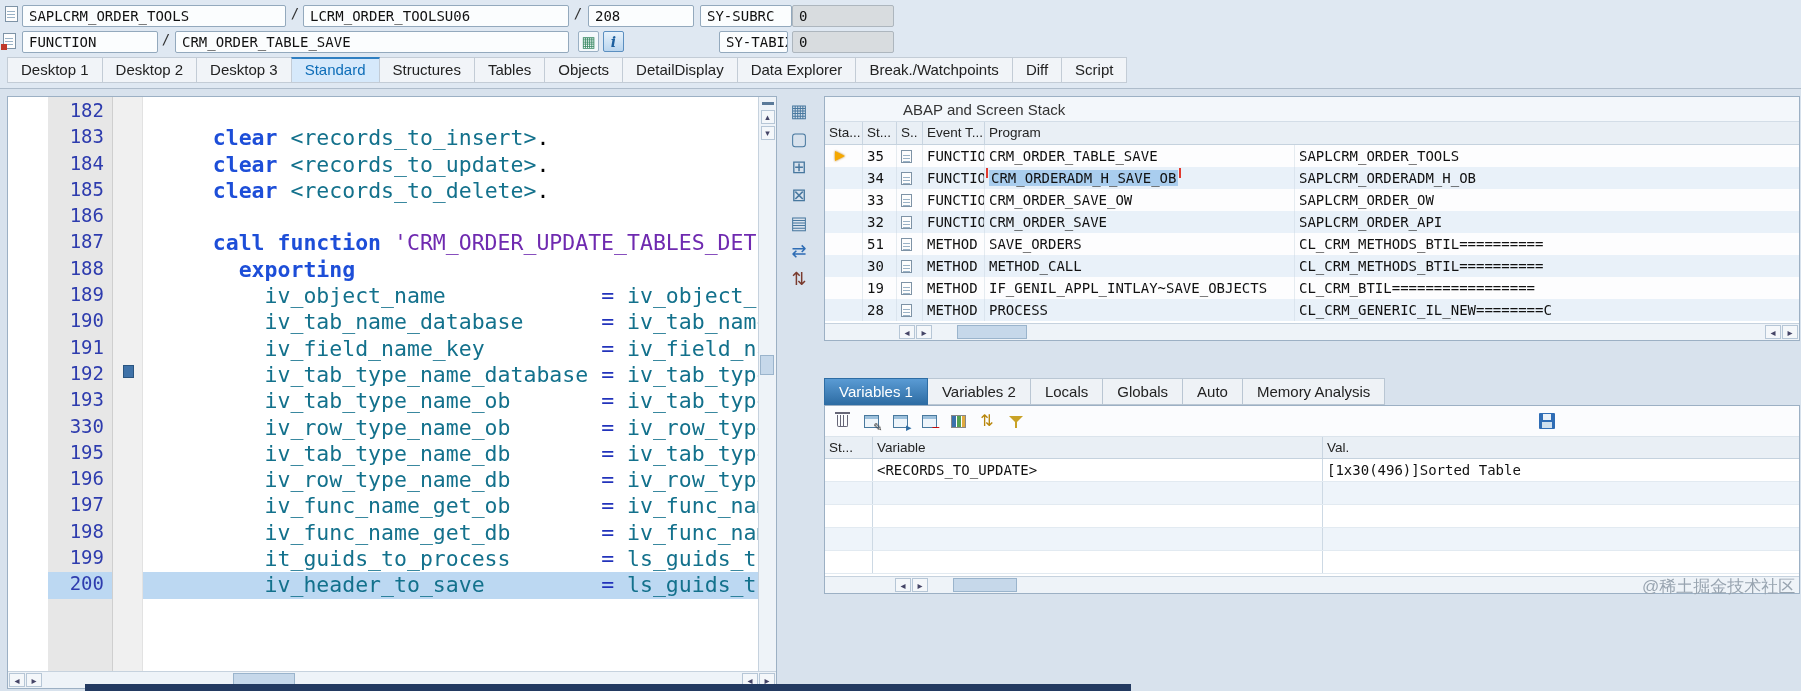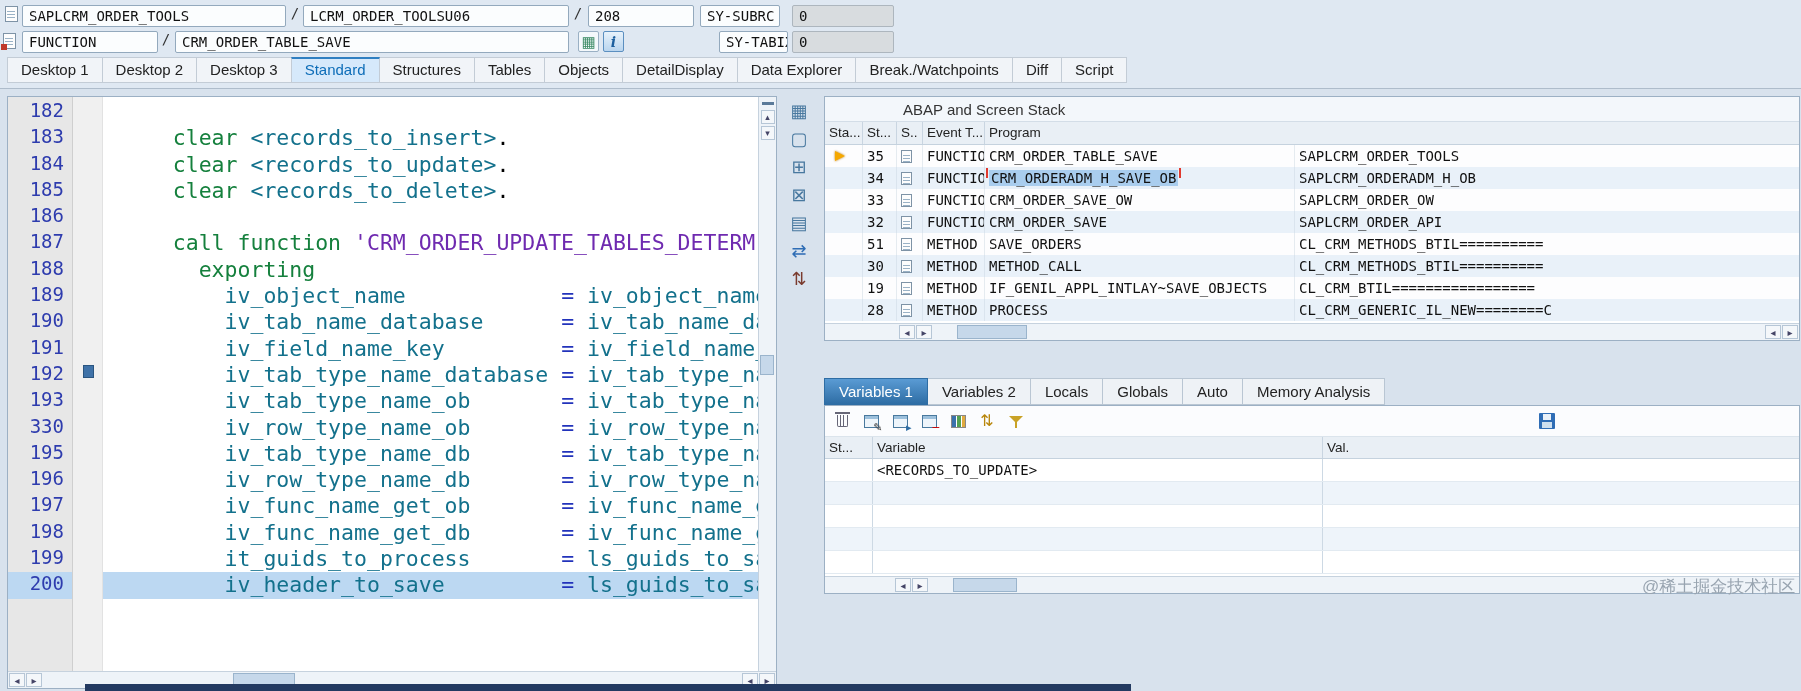--- a/index.html
+++ b/index.html
@@ -38,29 +38,29 @@
   .tabs { position:absolute; left:7px; top:57px; height:26px; display:flex; }
   .tab {
     padding:0 13px; line-height:24px; font-size:15px; color:#222; background:#f1f4f8;
     border:1px solid #c3ccd6; margin-right:-1px; white-space:nowrap; cursor:pointer;
   }
   .tab.active { background:#d6e9fb; color:#0d6db8; border-top:2px solid #2f7fc1; line-height:22px; position:relative; z-index:2; }
 
   
   .editor { position:absolute; left:7px; top:96px; width:770px; height:593px; background:#fff; border:1px solid #9cb0c4; display:flex; flex-direction:column; }
   .editor-main { flex:1; display:flex; overflow:hidden; }
-  .gutter { width:65px; background:#e7e7e7; border-right:1px solid #cfcfcf; padding-top:2px; flex:none; }
+  .gutter { width:65px; background:#e7e7e7; border-right:1px solid #cfcfcf; padding-top:2px; flex:none;margin-left:40px; }
   .ln { height:26.3px; line-height:26.3px; text-align:right; padding-right:8px; font:19px "DejaVu Sans Mono", monospace; color:#2e3cae; cursor:pointer; }
   .ln.cur { background:#bcd8f2; }
   .margin-strip { width:30px; background:#f0f0f0; border-right:1px solid #e2e2e2; position:relative; flex:none; }
   .split-handle { position:absolute; left:10px; top:268px; width:11px; height:13px; background:#3f72a8; border:1px solid #2a5580; }
   .code-pane { flex:1; overflow:hidden; padding:2px 0 0 18px; }
   .code-line { height:26.3px; line-height:26.3px; white-space:pre; font:21.5px "DejaVu Sans Mono", monospace; color:#000; cursor:text; }
   .code-line.cur { background:#bcd8f2; margin-left:-18px; padding-left:18px; }
-  .tk-k { color:#15803d; font-weight:normal; }
+  .tk-k { color:#1d4ed8; font-weight:bold; }
   .tk-i { color:#13718c; }
   .tk-s { color:#6f2ab0; }
   .tk-o { color:#2233bb; }
   .vscroll { width:18px; background:#eef3f8; border-left:1px solid #c6d2de; position:relative; display:flex; flex-direction:column; align-items:center; flex:none; }
   .vs-dash { width:12px; height:3px; background:#5b7a99; margin:5px 0 4px; }
   .vs-btn { width:14px; height:14px; margin:1px 0; background:#f4f7fa; border:1px solid #b6c6d6; display:flex; align-items:center; justify-content:center; font-size:9px; color:#446; cursor:pointer; }
   .vs-btn.up::before { content:"▴"; }
   .vs-btn.down::before { content:"▾"; }
   .vs-thumb { position:absolute; left:1px; top:258px; width:14px; height:20px; background:#c6d8ea; border:1px solid #9ab4cc; cursor:grab; }
   .hscroll { height:17px; background:#eef3f8; border-top:1px solid #c6d2de; position:relative; flex:none; }
@@ -135,21 +135,21 @@
 
 <div class="hdr">
   <span class="hicon" style="left:5px;top:6px">
       <span class="doc-ico big"></span>
     </span>
   <div class="fld" style="left:22px;top:5px;width:264px">SAPLCRM_ORDER_TOOLS</div>
   <div class="sep" style="left:290px;top:5px">/</div>
   <div class="fld" style="left:303px;top:5px;width:266px">LCRM_ORDER_TOOLSU06</div>
   <div class="sep" style="left:573px;top:5px">/</div>
   <div class="fld" style="left:588px;top:5px;width:106px">208</div>
-  <div class="fld" style="left:700px;top:5px;width:80px">SY-SUBRC</div>
+  <div class="fld" style="left:700px;top:5px;width:92px">SY-SUBRC</div>
   <div class="fld ro" style="left:792px;top:5px;width:102px">0</div>
 
   <span class="hicon" style="left:3px;top:33px">
       <span class="doc-ico big fn"></span>
     </span>
   <div class="fld" style="left:22px;top:31px;width:136px">FUNCTION</div>
   <div class="sep" style="left:161px;top:31px">/</div>
   <div class="fld" style="left:175px;top:31px;width:394px">CRM_ORDER_TABLE_SAVE</div>
   <div class="hbtn" style="left:578px;top:31px">
       <span class="i-grid"></span>
@@ -413,20 +413,21 @@
     </div>
     <div class="vhead">
         <div class="c vc0">St...</div>
         <div class="c vc1">Variable</div>
         <div class="c vc2">Val.</div>
       </div>
     <div>
         <div class="vrow">
           <div class="c vc0"></div>
           <div class="c vc1">&lt;RECORDS_TO_UPDATE&gt;</div>
+          <div class="c vc2">[1x30(496)]Sorted Table</div>
         </div>
         <div class="vrow alt">
           <div class="c vc0"></div>
           <div class="c vc1"></div>
           <div class="c vc2"></div>
         </div>
         <div class="vrow">
           <div class="c vc0"></div>
           <div class="c vc1"></div>
           <div class="c vc2"></div>

